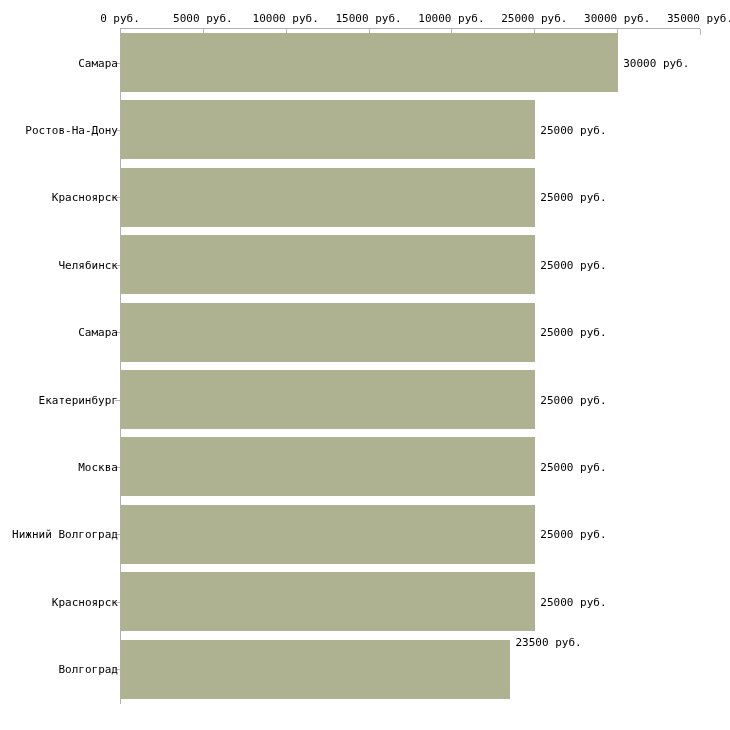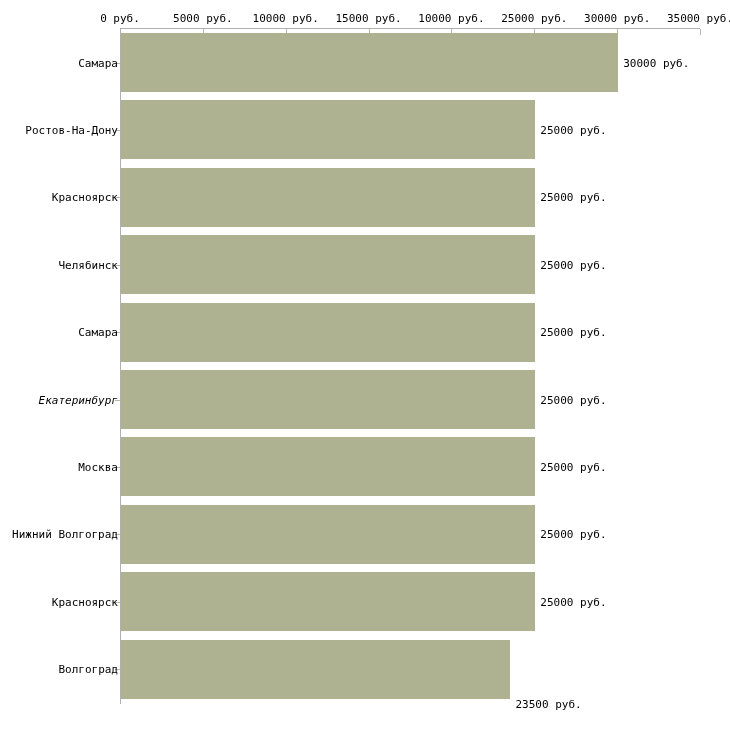--- a/index.html
+++ b/index.html
@@ -121,21 +121,21 @@
       <div class="cat-label" style="top: 62.5px;">Самара</div>
       <div class="y-tick" style="top: 129.9px;"></div>
       <div class="cat-label" style="top: 129.9px;">Ростов-На-Дону</div>
       <div class="y-tick" style="top: 197.3px;"></div>
       <div class="cat-label" style="top: 197.3px; margin-left: 11px;">Красноярск</div>
       <div class="y-tick" style="top: 264.7px;"></div>
       <div class="cat-label" style="top: 264.7px;">Челябинск</div>
       <div class="y-tick" style="top: 332.1px;"></div>
       <div class="cat-label" style="top: 332.1px;">Самара</div>
       <div class="y-tick" style="top: 399.5px;"></div>
-      <div class="cat-label" style="top: 399.5px; font-style: italic;">Екатеринбург</div>
+      <div class="cat-label" style="top: 399.5px;">Екатеринбург</div>
       <div class="y-tick" style="top: 466.9px;"></div>
       <div class="cat-label" style="top: 466.9px; text-align: right;">Москва</div>
       <div class="y-tick" style="top: 534.3px;"></div>
       <div class="cat-label" style="top: 534.3px;">Нижний Волгоград</div>
       <div class="y-tick" style="top: 601.7px;"></div>
       <div class="cat-label" style="top: 601.7px;">Красноярск</div>
       <div class="y-tick" style="top: 669.1px;"></div>
       <div class="cat-label" style="top: 669.1px;">Волгоград</div>
     </div>
 
@@ -152,16 +152,16 @@
       <div class="bar-value-label" style="left: 540.286px; top: 332.1px;">25000 руб.</div>
       <div class="bar" title="Екатеринбург: 25000 руб." style="top: 370px; width: 414.286px; background: rgb(174, 178, 145);"></div>
       <div class="bar-value-label" style="left: 540.286px; top: 399.5px;">25000 руб.</div>
       <div class="bar" title="Москва: 25000 руб." style="top: 437.4px; width: 414.286px; background: rgb(174, 178, 145);"></div>
       <div class="bar-value-label" style="left: 540.286px; top: 466.9px;">25000 руб.</div>
       <div class="bar" title="Нижний Новгород: 25000 руб." style="top: 504.8px; width: 414.286px; background: rgb(174, 178, 145);"></div>
       <div class="bar-value-label" style="left: 540.286px; top: 534.3px;">25000 руб.</div>
       <div class="bar" title="Новосибирск: 25000 руб." style="top: 572.2px; width: 414.286px; background: rgb(174, 178, 145);"></div>
       <div class="bar-value-label" style="left: 540.286px; top: 601.7px;">25000 руб.</div>
       <div class="bar" title="Волгоград: 23500 руб." style="top: 639.6px; width: 389.429px; background: rgb(174, 178, 145);"></div>
-      <div class="bar-value-label" style="left: 515.429px; top: 704px;">23500 руб.</div>
+      <div class="bar-value-label" style="left: 515.429px; top: 642px;">23500 руб.</div>
     </div>
 
 </div>
 
 </body></html>

